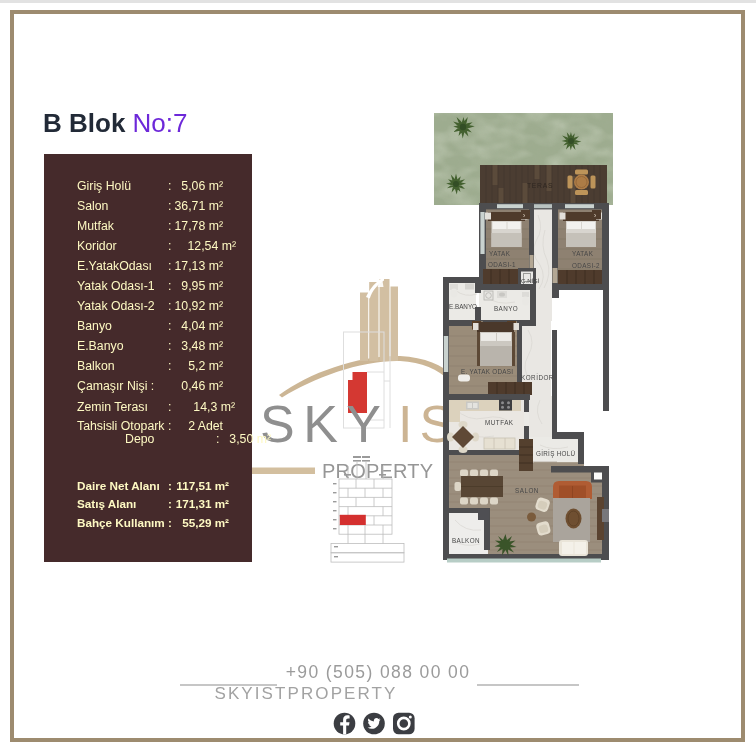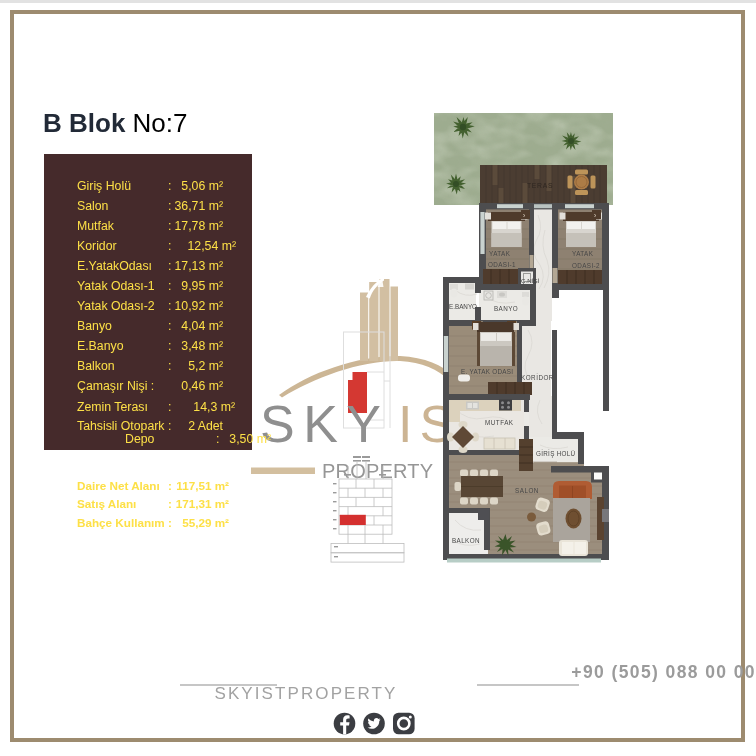--- a/index.html
+++ b/index.html
@@ -8,21 +8,21 @@
   .abs{position:absolute;}
   *{-webkit-font-smoothing:antialiased;}
 </style>
 </head>
 <body>
 
 <div class="abs" style="left:0;top:0;width:756px;height:3px;background:#e2e2e2;"></div>
 
 <div class="abs" style="left:10px;top:10px;width:735px;height:732px;border:4.5px solid #9d8b6f;box-sizing:border-box;"></div>
 
-<div class="abs" style="left:43px;top:108px;font-size:26px;font-weight:bold;color:#222a37;letter-spacing:0px;">B&nbsp;Blok <span style="font-weight:normal;color:#000000;">No:7</span></div>
+<div class="abs" style="left:43px;top:108px;font-size:26px;font-weight:bold;color:#222a37;letter-spacing:0px;">B&nbsp;Blok <span style="font-weight:normal;color:#6d28d9;">No:7</span></div>
 
 <svg class="abs" style="left:240px;top:270px;" width="230" height="300" viewBox="240 270 230 300">
 
   <path d="M279,395 C310,372 360,355 400,356 C425,357.5 443,365 453,376 L449.5,380.5 C438,369.5 422,362 400,361 C362,360 315,377 282,397.5 Z" fill="#ccb695"></path>
 
   <g fill="#d2bfa2">
     <rect x="360" y="292.5" width="8.2" height="68.5"></rect>
     <rect x="369.2" y="282" width="9.3" height="79"></rect>
     <rect x="379.5" y="279" width="10" height="82"></rect>
     <rect x="390.5" y="286.5" width="7.5" height="74.5"></rect>
@@ -68,21 +68,21 @@
       <rect x="334" y="556" width="4" height="1.4"></rect>
     <rect x="344" y="474" width="7" height="1.6"></rect>
       <rect x="353" y="456" width="8" height="2"></rect>
     <rect x="362" y="456" width="8" height="2"></rect>
       <rect x="353" y="460" width="8" height="1.6"></rect>
     <rect x="362" y="460" width="8" height="1.6"></rect>
       <rect x="379" y="474" width="7" height="1.6"></rect>
   </g>
 </svg>
 
-<div class="abs" id="panel" style="left:44px;top:154px;width:208px;height:296px;background:#452a2b;color:#fde047;font-size:12.3px;">
+<div class="abs" id="panel" style="left:44px;top:154px;width:208px;height:408px;background:#452a2b;color:#fef9c3;font-size:12.3px;">
   <style>
     .prow{position:absolute;left:0;width:208px;height:14px;line-height:14px;}
     .prow .l{position:absolute;left:33px;}
     .prow .c{position:absolute;left:124px;}
     .prow .v{position:absolute;right:29px;text-align:right;}
   </style>
 
   <div class="prow" style="top:25px;">
       <span class="l">Giriş Holü</span>
       <span class="c">:</span>
@@ -605,21 +605,21 @@
 
   <text x="485" y="424.5" font-size="6.3" fill="#474747" letter-spacing="0.5">MUTFAK</text>
 
   <text x="536" y="455.5" font-size="6.3" fill="#474747" letter-spacing="0.3">GİRİŞ HOLÜ</text>
 
   <text x="515" y="493" font-size="6.3" fill="#474747" letter-spacing="0.5">SALON</text>
 
   <text x="452" y="542.5" font-size="6.3" fill="#474747" letter-spacing="0.4">BALKON</text>
 </svg>
 
-<div class="abs" style="left:0;top:662px;width:756px;text-align:right;font-size:17.5px;color:#9b9b9b;letter-spacing:1.4px;font-weight:bold;">+90 (505) 088 00 00</div>
+<div class="abs" style="left:0;top:662px;width:756px;text-align:center;font-size:17.5px;color:#9b9b9b;letter-spacing:1.4px;">+90 (505) 088 00 00</div>
 
 <div class="abs" style="left:0;top:684px;width:612px;text-align:center;font-size:17px;color:#a2a2a2;letter-spacing:2.1px;">SKYISTPROPERTY</div>
 
 <div class="abs" style="left:180px;top:684px;width:97px;height:2px;background:#c6c6c6;"></div>
 
 <div class="abs" style="left:477px;top:684px;width:102px;height:2px;background:#c6c6c6;"></div>
 
 <svg class="abs" style="left:330px;top:710px;" width="96" height="30" viewBox="0 0 96 30">
 
   <g>

